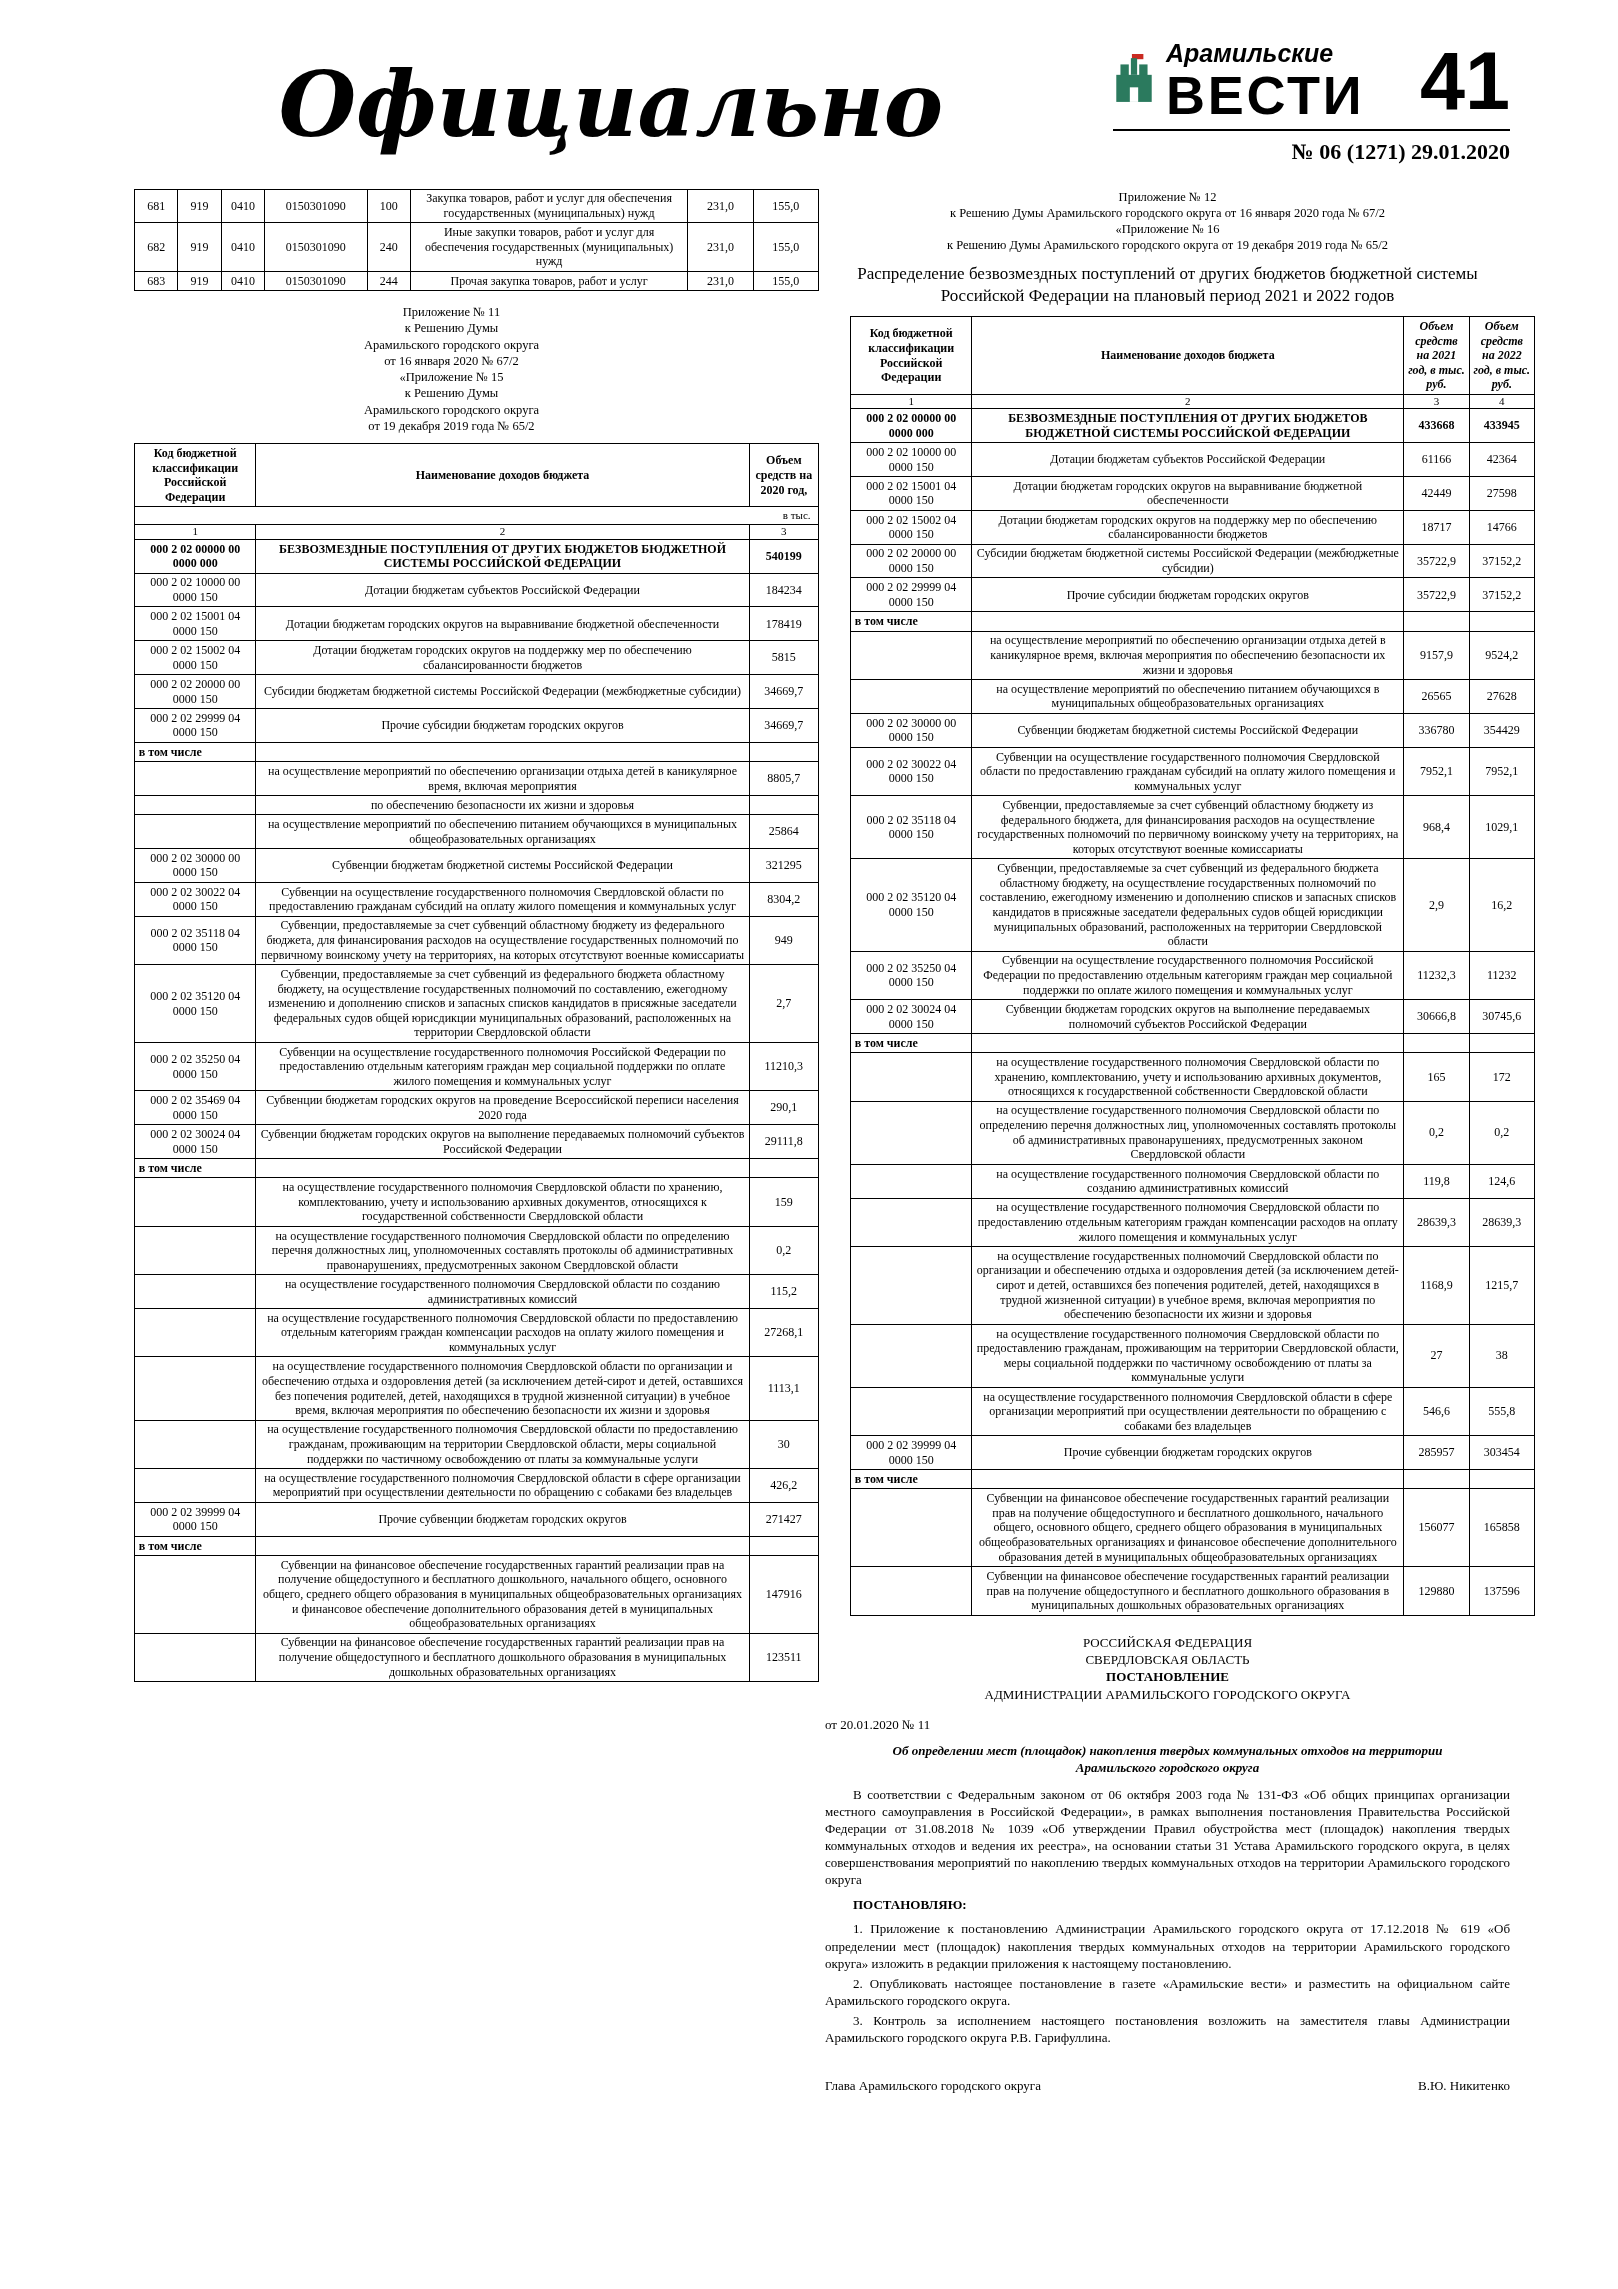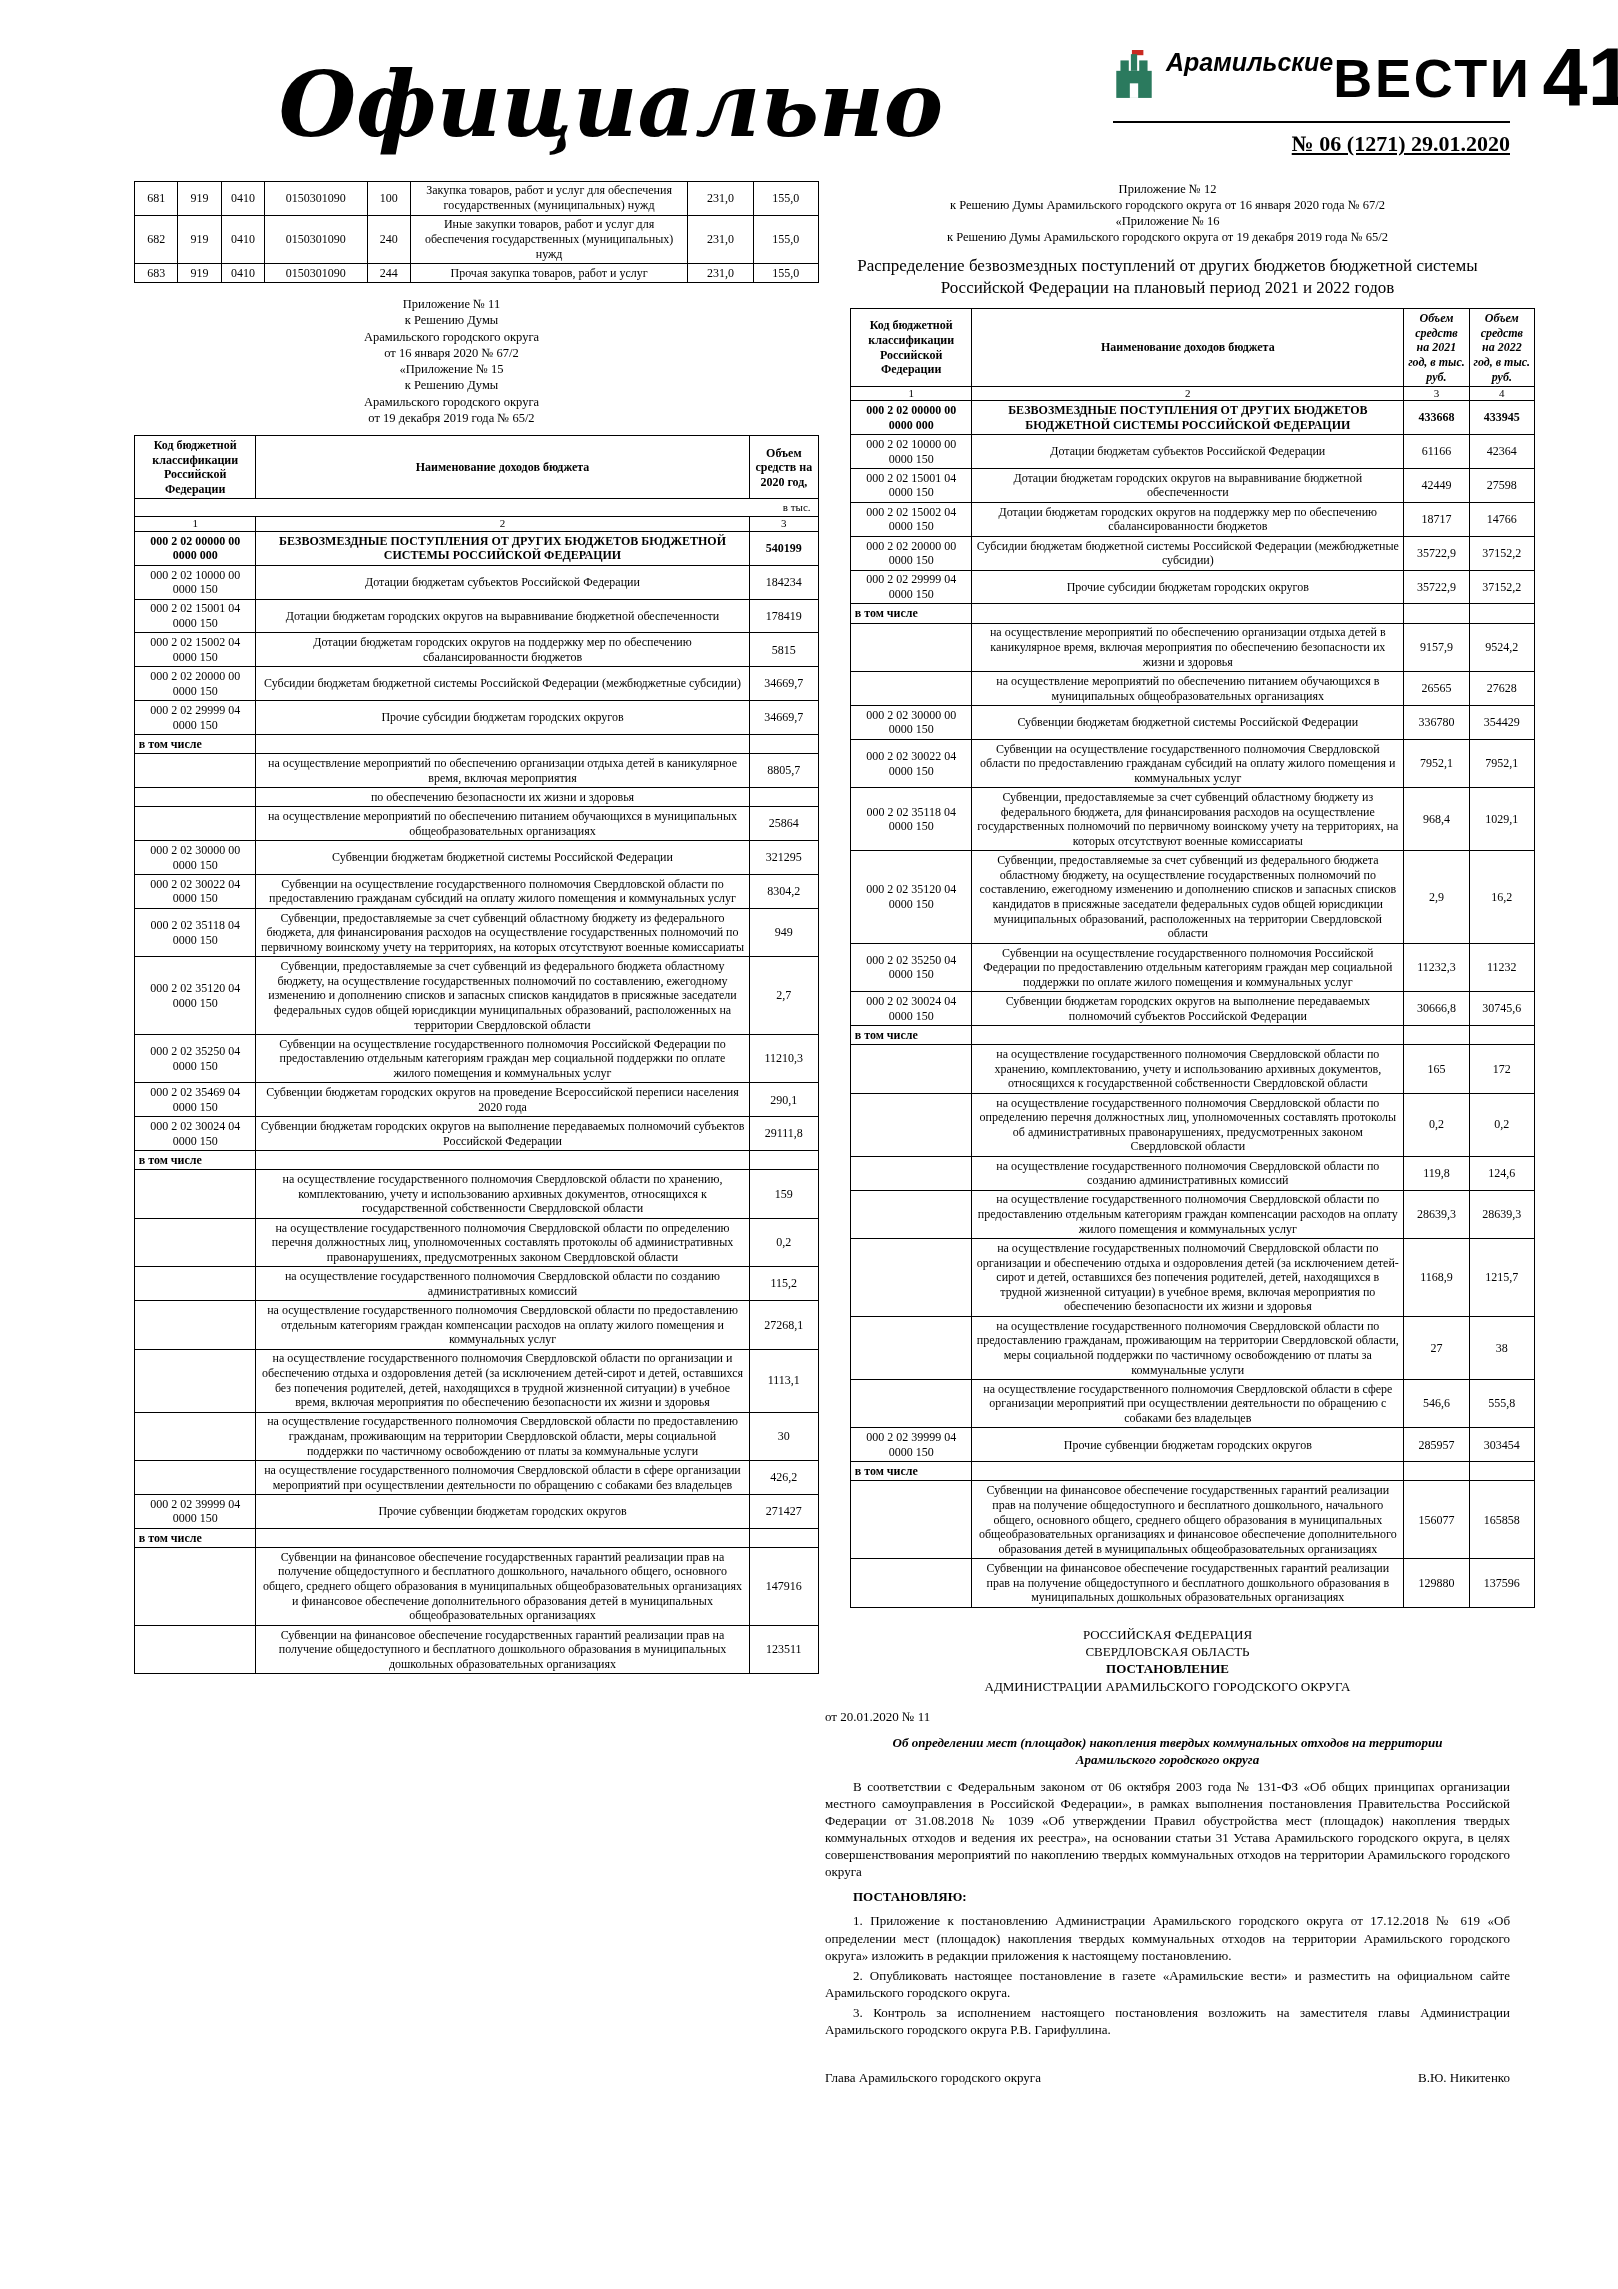--- a/index.html
+++ b/index.html
@@ -5,25 +5,25 @@
   html,body{margin:0;padding:0;background:#8a8a8a;}
   .page{width:1619px;min-height:2290px;margin:0 auto;background:#ffffff;color:#000;
         font-family:"Liberation Serif",serif;box-sizing:border-box;padding:41px 109px 65px;}
   
   .masthead{display:flex;align-items:flex-start;margin-bottom:24px;}
   .masthead-title{flex:1;text-align:center;font-family:"DejaVu Serif",serif;font-style:italic;
         font-weight:bold;font-size:89px;line-height:1.05;padding-top:16.6px;}
   .brand-block{width:397px;flex:none;}
   .brand-row{display:flex;align-items:center;gap:11px;border-bottom:2.8px solid #000;padding-bottom:7.4px;}
   .emblem{flex:none;display:inline-block;}
-  .brand-text{display:flex;flex-direction:row;line-height:1;}
+  .brand-text{display:flex;flex-direction:column;line-height:1;}
   .brand-top{font-family:"Liberation Sans",sans-serif;font-weight:bold;font-style:italic;font-size:25px;}
   .brand-bottom{font-family:"Liberation Sans",sans-serif;font-weight:800;font-size:54px;letter-spacing:2.8px;margin-top:1.8px;}
   .page-no{margin-left:auto;font-family:"Liberation Sans",sans-serif;font-weight:800;font-size:81px;line-height:0.9;}
-  .issue{text-align:right;font-weight:bold;font-size:22px;padding-top:7.4px;text-decoration:underline;}
+  .issue{text-align:right;font-weight:bold;font-size:22px;padding-top:7.4px;}
   
   .columns{display:flex;gap:31px;align-items:flex-start;}
   .col{flex:1;min-width:0;}
   
   table.t{width:100%;border-collapse:collapse;font-size:12px;line-height:1.22;margin-left:25px;}
   table.t td,table.t th{border:0.9px solid #000;padding:1.8px 3.7px;vertical-align:middle;}
   table.t th{font-weight:bold;text-align:center;}
   td.cn{width:35px;text-align:center;}
   td.ctgt{width:94px;text-align:center;}
   td.cname{text-align:center;}

